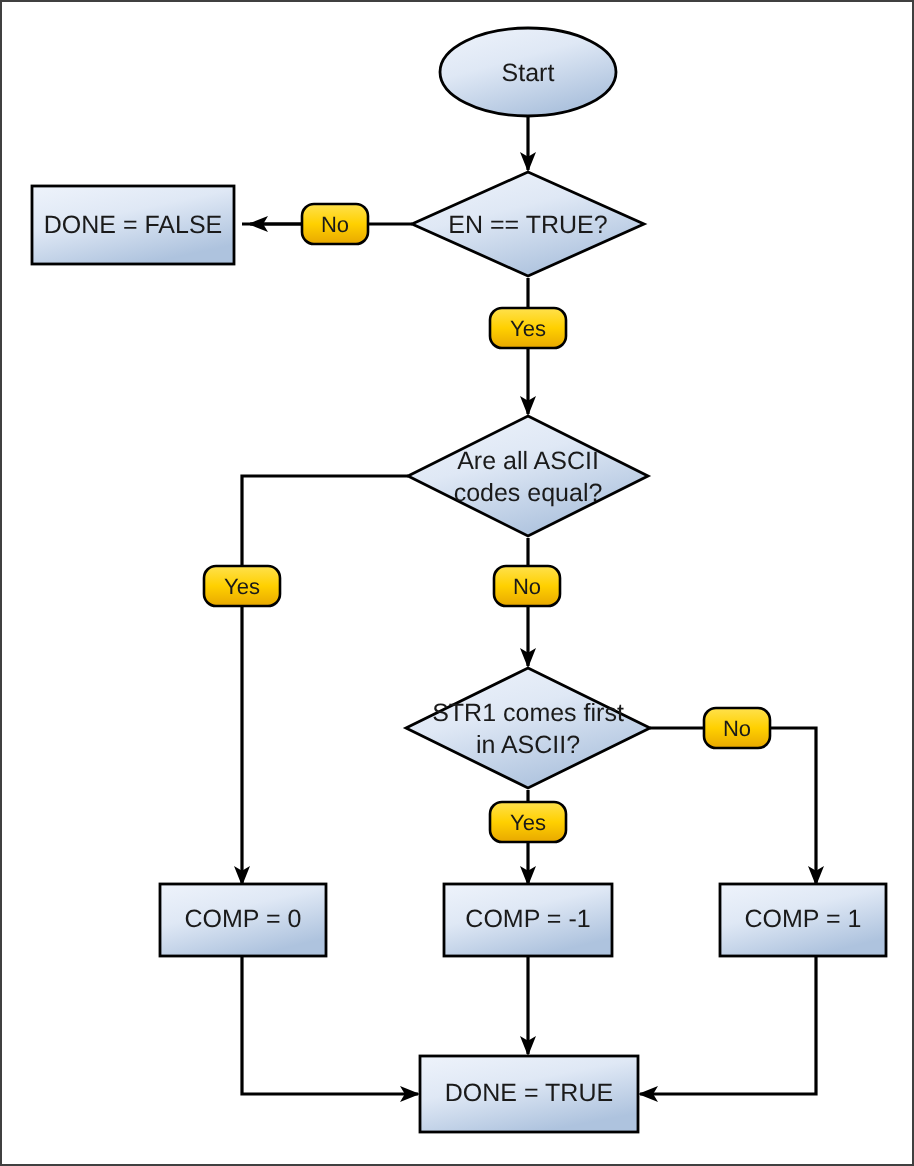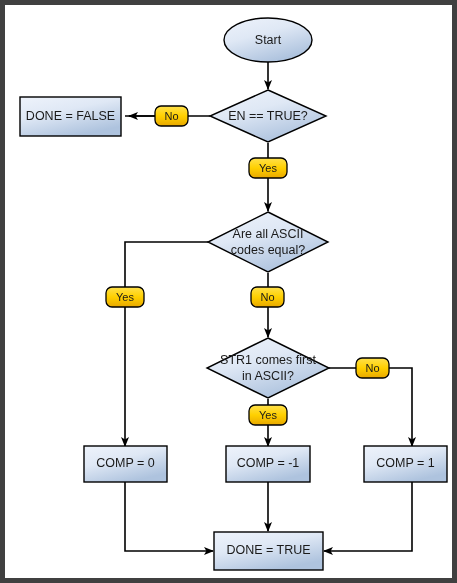--- a/index.html
+++ b/index.html
@@ -8,21 +8,21 @@
     background: #ffffff;
   }
   body {
     font-family: "Liberation Sans", sans-serif;
   }
   #flowchart-canvas {
     position: relative;
     width: 457px;
     height: 583px;
     background: #ffffff;
-    border: 5px solid #404040;
+    border: 1px solid #404040;
     box-sizing: border-box;
     overflow: hidden;
   }
   svg.chart-svg {
     position: absolute;
     top: 0;
     left: 0;
     width: 457px;
     height: 583px;
     display: block;

